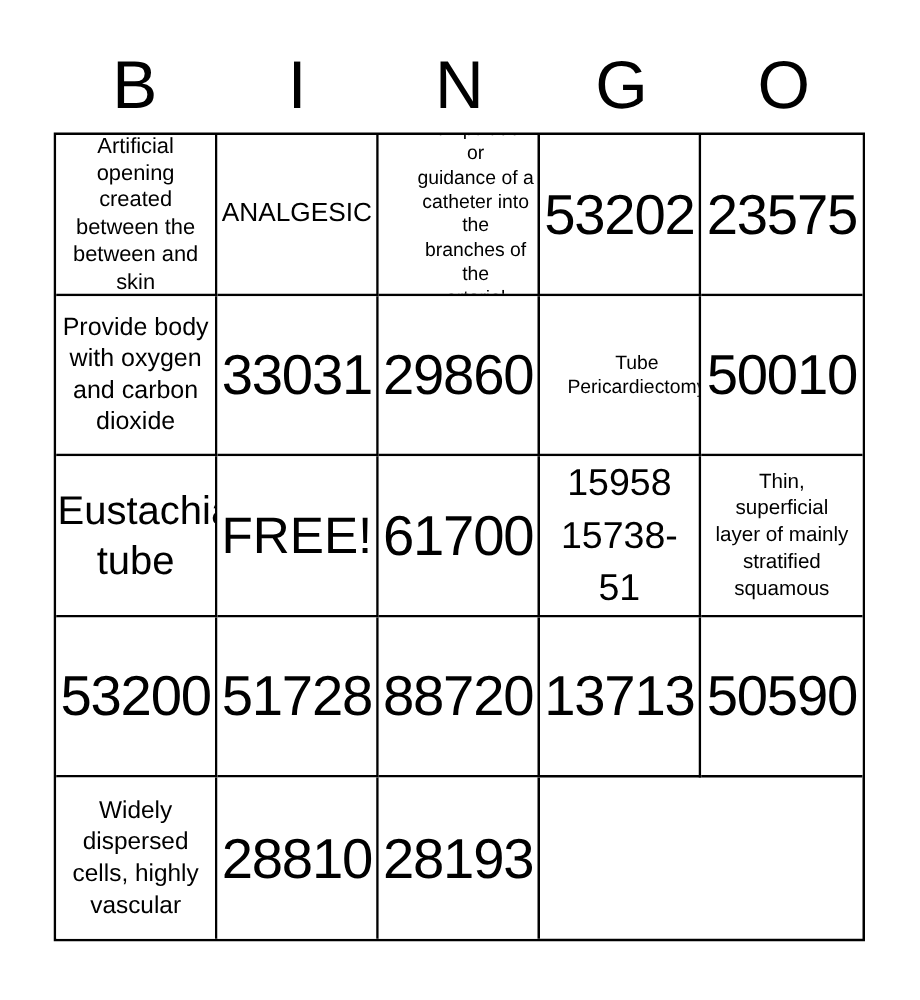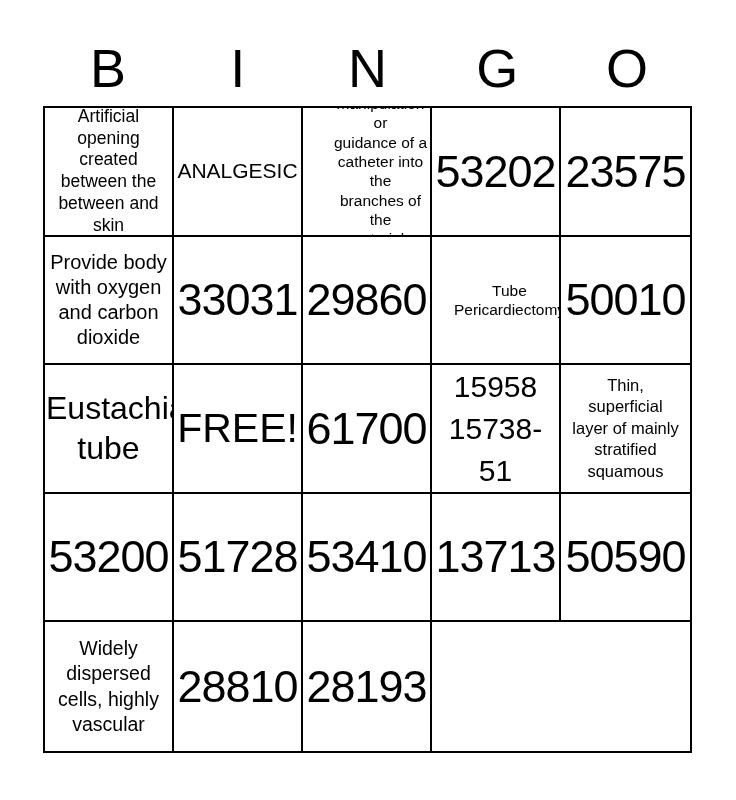--- a/index.html
+++ b/index.html
@@ -157,21 +157,21 @@
 stratified
 squamous</span>
     </div>
   <div class="cell">
       <span class="cell-text t-num">53200</span>
     </div>
   <div class="cell">
       <span class="cell-text t-num">51728</span>
     </div>
   <div class="cell">
-      <span class="cell-text t-num">53410</span>
+      <span class="cell-text t-num">88720</span>
     </div>
 
   <div class="cell">
       <span class="cell-text t-num">13713</span>
     </div>
   <div class="cell">
       <span class="cell-text t-num">50590</span>
     </div>
   <div class="cell">
       <span class="cell-text t-19">Widely

